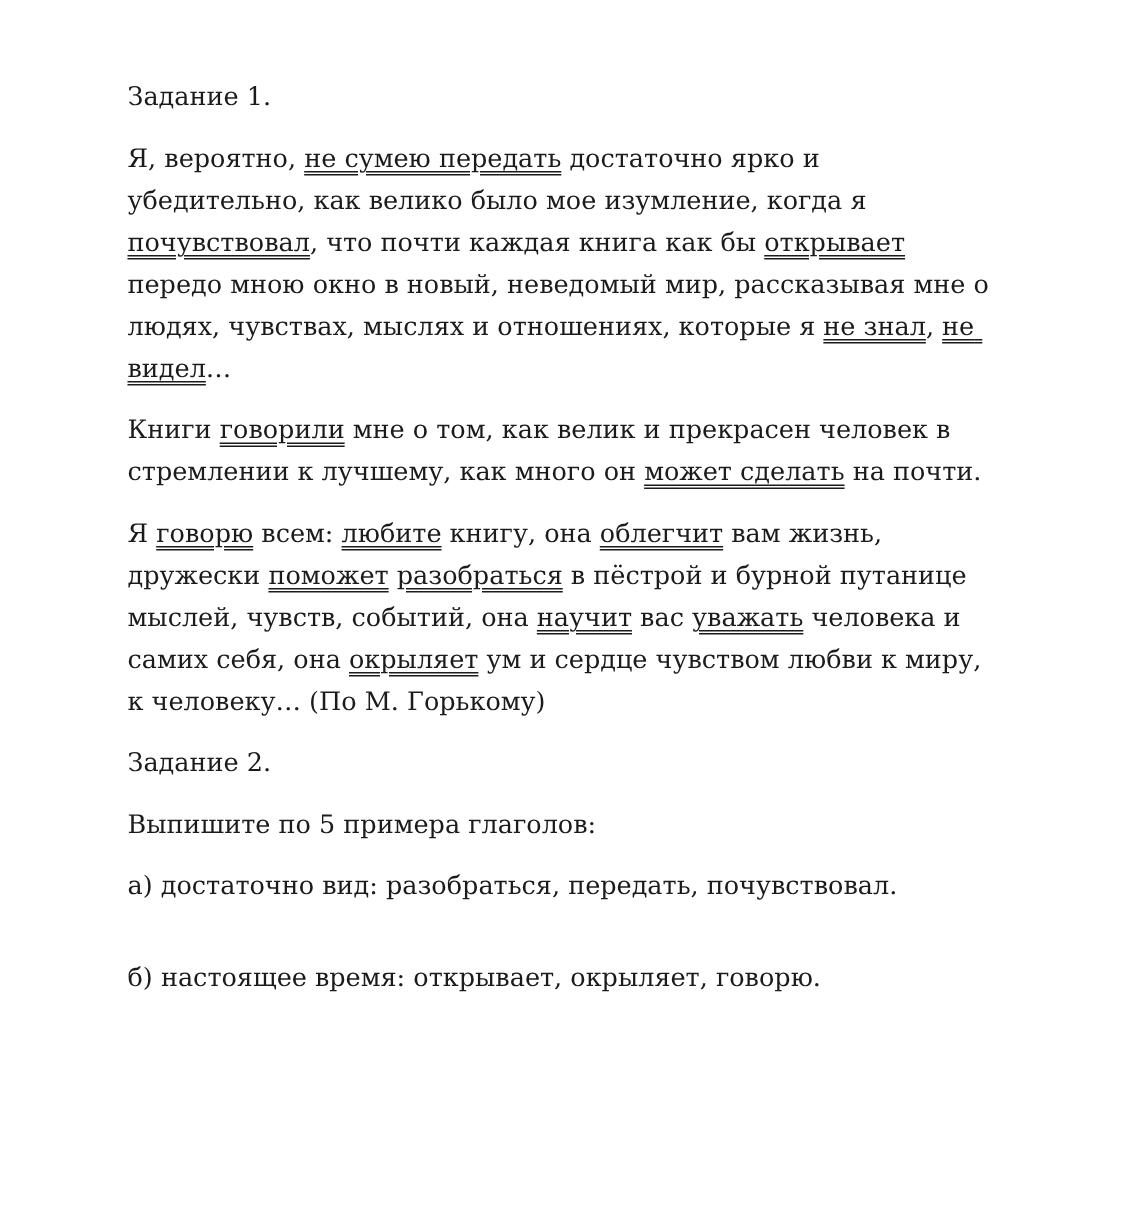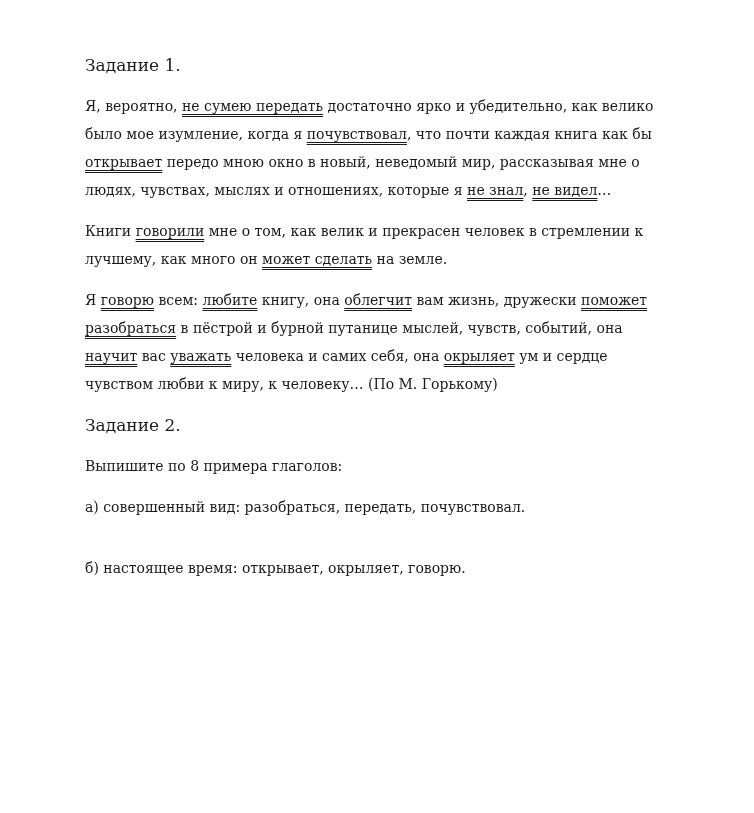--- a/index.html
+++ b/index.html
@@ -23,21 +23,21 @@
   }
   .sec-title {
     font-size: 17px;
     line-height: 28px;
     font-weight: normal;
     margin: 0 0 13px 0;
     white-space: pre-wrap;
     max-width: 620px;
   }
   .para {
-    font-size: 14px;
+    font-size: 17px;
     line-height: 28px;
     margin: 0 0 13px 0;
     white-space: pre-wrap;
     max-width: 620px;
   }
   .para.spacer {
     height: 20px;
     margin: 0;
   }
   .dblu {
@@ -51,31 +51,31 @@
 </style>
 </head>
 <body>
 
 <div class="page">
 
   <section class="task">
     <h2 class="sec-title">Задание 1.</h2>
     <div class="sec-body">
         <p class="para"><span>Я, вероятно, </span><span class="dblu">не сумею передать</span><span> достаточно ярко и убедительно, как велико было мое изумление, когда я </span><span class="dblu">почувствовал</span><span>, что почти каждая книга как бы </span><span class="dblu">открывает</span><span> передо мною окно в новый, неведомый мир, рассказывая мне о людях, чувствах, мыслях и отношениях, которые я </span><span class="dblu">не знал</span><span>, </span><span class="dblu">не видел</span><span>…</span></p>
-        <p class="para"><span>Книги </span><span class="dblu">говорили</span><span> мне о том, как велик и прекрасен человек в стремлении к лучшему, как много он </span><span class="dblu">может сделать</span><span> на земле.</span></p>
+        <p class="para"><span>Книги </span><span class="dblu">говорили</span><span> мне о том, как велик и прекрасен человек в стремлении к лучшему, как много он </span><span class="dblu">может сделать</span><span> на почти.</span></p>
         <p class="para"><span>Я </span><span class="dblu">говорю</span><span> всем: </span><span class="dblu">любите</span><span> книгу, она </span><span class="dblu">облегчит</span><span> вам жизнь, дружески </span><span class="dblu">поможет</span><span> </span><span class="dblu">разобраться</span><span> в пёстрой и бурной путанице мыслей, чувств, событий, она </span><span class="dblu">научит</span><span> вас </span><span class="dblu">уважать</span><span> человека и самих себя, она </span><span class="dblu">окрыляет</span><span> ум и сердце чувством любви к миру, к человеку… (По М. Горькому)</span></p>
       </div>
   </section>
 
   <section class="task">
     <h2 class="sec-title">Задание 2.</h2>
   </section>
 
   <section class="task">
     <div class="sec-body">
-        <p class="para"><span>Выпишите по 8 примера глаголов:</span></p>
-        <p class="para"><span>а) совершенный вид: разобраться, передать, почувствовал.</span></p>
+        <p class="para"><span>Выпишите по 5 примера глаголов:</span></p>
+        <p class="para"><span>а) достаточно вид: разобраться, передать, почувствовал.</span></p>
         <p class="para spacer"></p>
         <p class="para"><span>б) настоящее время: открывает, окрыляет, говорю.</span></p>
       </div>
   </section>
 
 </div>
 
 </body></html>

